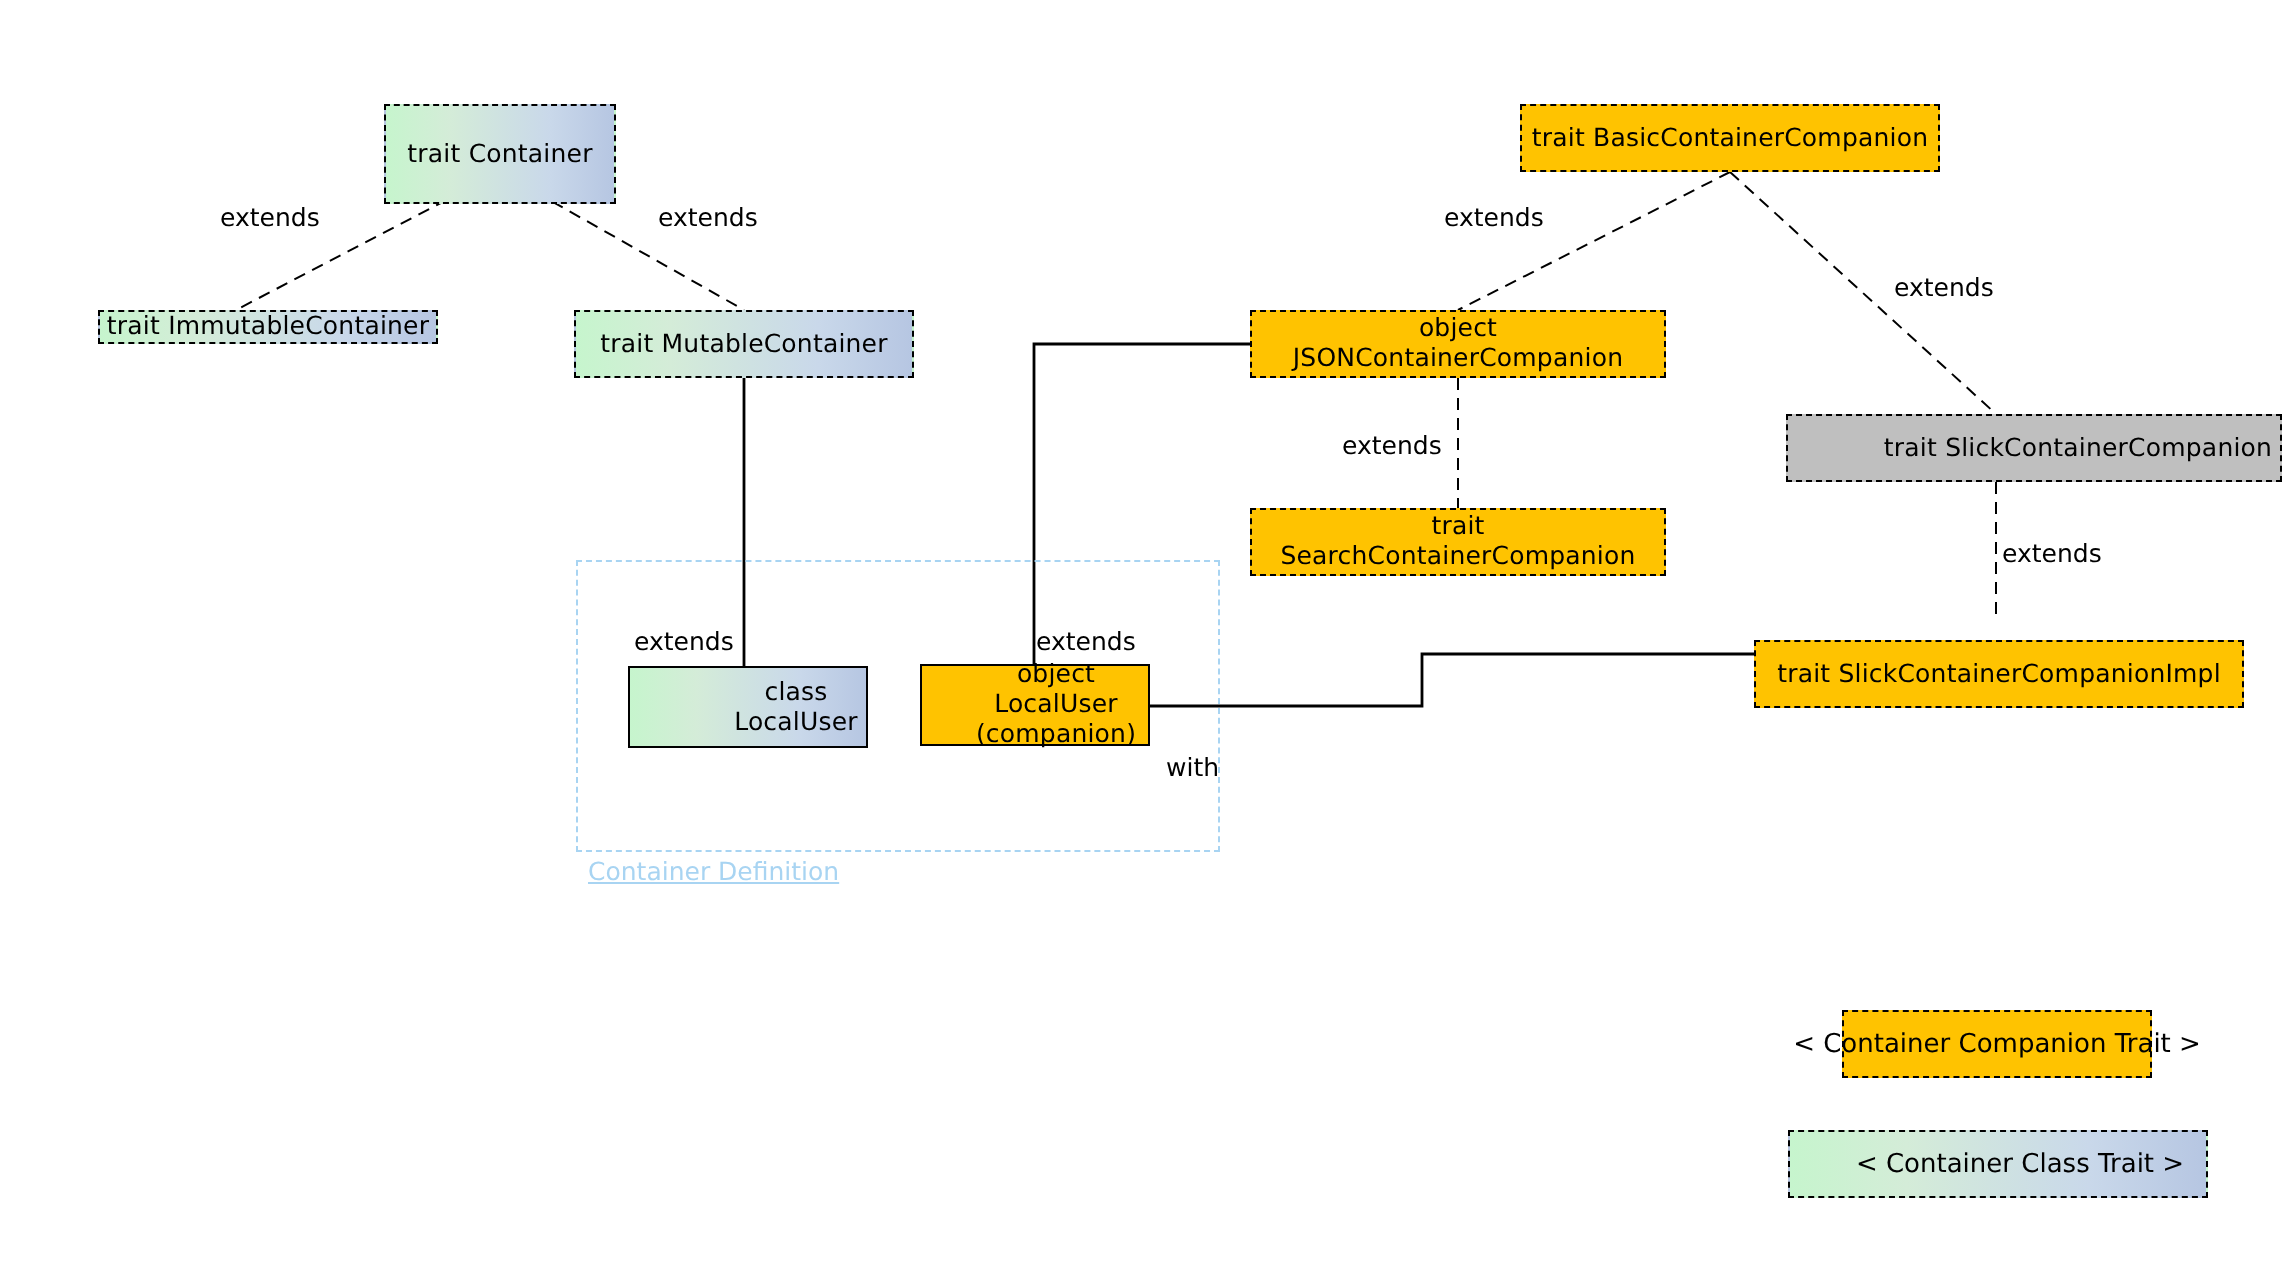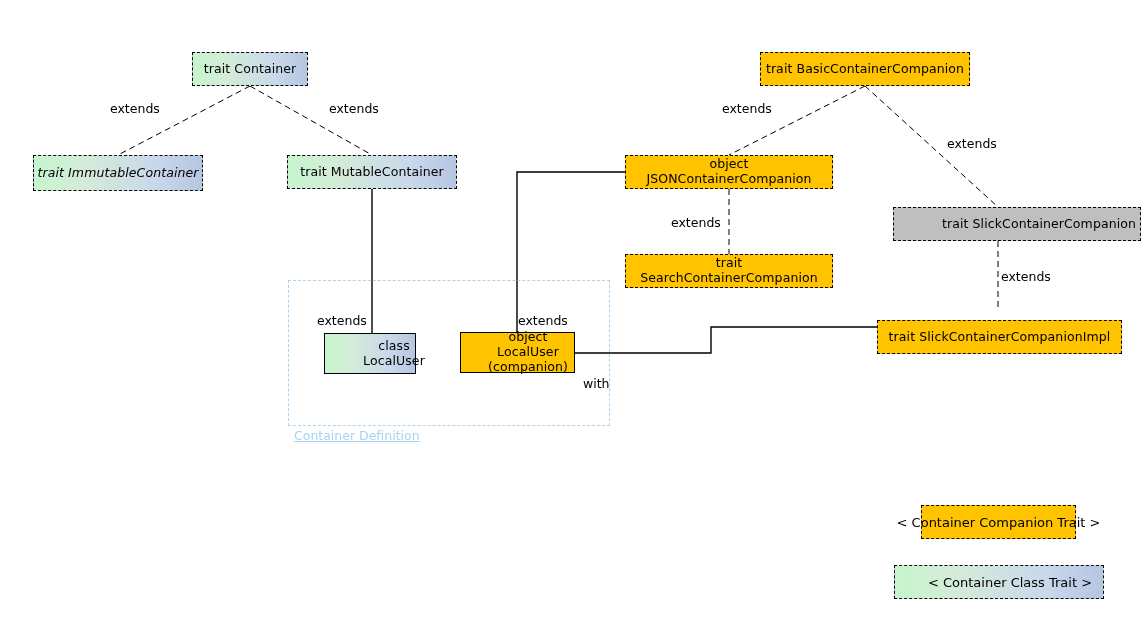--- a/index.html
+++ b/index.html
@@ -112,29 +112,29 @@
       <polyline points="865,86 729,155" fill="none" stroke="#000000" stroke-width="1" stroke-dasharray="6,4"></polyline>
       <polyline points="865,86 998,207" fill="none" stroke="#000000" stroke-width="1" stroke-dasharray="6,4"></polyline>
       <polyline points="729,189 729,254" fill="none" stroke="#000000" stroke-width="1" stroke-dasharray="6,4"></polyline>
       <polyline points="998,241 998,310" fill="none" stroke="#000000" stroke-width="1" stroke-dasharray="6,4"></polyline>
       <polyline points="372,189 372,333" fill="none" stroke="#000000" stroke-width="1.4"></polyline>
       <polyline points="625,172 517,172 517,332" fill="none" stroke="#000000" stroke-width="1.4"></polyline>
       <polyline points="575,353 711,353 711,327 877,327" fill="none" stroke="#000000" stroke-width="1.4"></polyline>
     </svg>
 
   <div id="node-layer">
-      <div class="node kind-trait-class" style="left: 192px; top: 52px; width: 116px; height: 34px;">trait Container</div>
-      <div class="node kind-trait-class" style="left: 33px; top: 155px; width: 170px; height: 36px; font-style: italic;">trait ImmutableContainer</div>
+      <div class="node kind-trait-class" style="left: 192px; top: 52px; width: 116px; height: 50px;">trait Container</div>
+      <div class="node kind-trait-class" style="left: 49px; top: 155px; width: 170px; height: 17px;">trait ImmutableContainer</div>
       <div class="node kind-trait-class" style="left: 287px; top: 155px; width: 170px; height: 34px;">trait MutableContainer</div>
       <div class="node kind-trait-companion" style="left: 760px; top: 52px; width: 210px; height: 34px;">trait BasicContainerCompanion</div>
       <div class="node kind-trait-companion" style="left: 625px; top: 155px; width: 208px; height: 34px;">object JSONContainerCompanion</div>
       <div class="node kind-trait-companion" style="left: 625px; top: 254px; width: 208px; height: 34px;">trait SearchContainerCompanion</div>
       <div class="node kind-trait-disabled" style="left: 893px; top: 207px; width: 248px; height: 34px; padding-left: 44px;">trait SlickContainerCompanion</div>
       <div class="node kind-trait-companion" style="left: 877px; top: 320px; width: 245px; height: 34px;">trait SlickContainerCompanionImpl</div>
-      <div class="node kind-class" style="left: 324px; top: 333px; width: 92px; height: 41px; padding-left: 48px;">class LocalUser</div>
+      <div class="node kind-class" style="left: 314px; top: 333px; width: 120px; height: 41px; padding-left: 48px;">class LocalUser</div>
       <div class="node kind-object" style="left: 460px; top: 332px; width: 115px; height: 41px;">object LocalUser
 (companion)</div>
     </div>
 
   <div id="edge-label-layer">
       <div class="edge-label" style="left: 110px; top: 101px;">extends</div>
       <div class="edge-label" style="left: 329px; top: 101px;">extends</div>
       <div class="edge-label" style="left: 722px; top: 101px;">extends</div>
       <div class="edge-label" style="left: 947px; top: 136px;">extends</div>
       <div class="edge-label" style="left: 671px; top: 215px;">extends</div>

